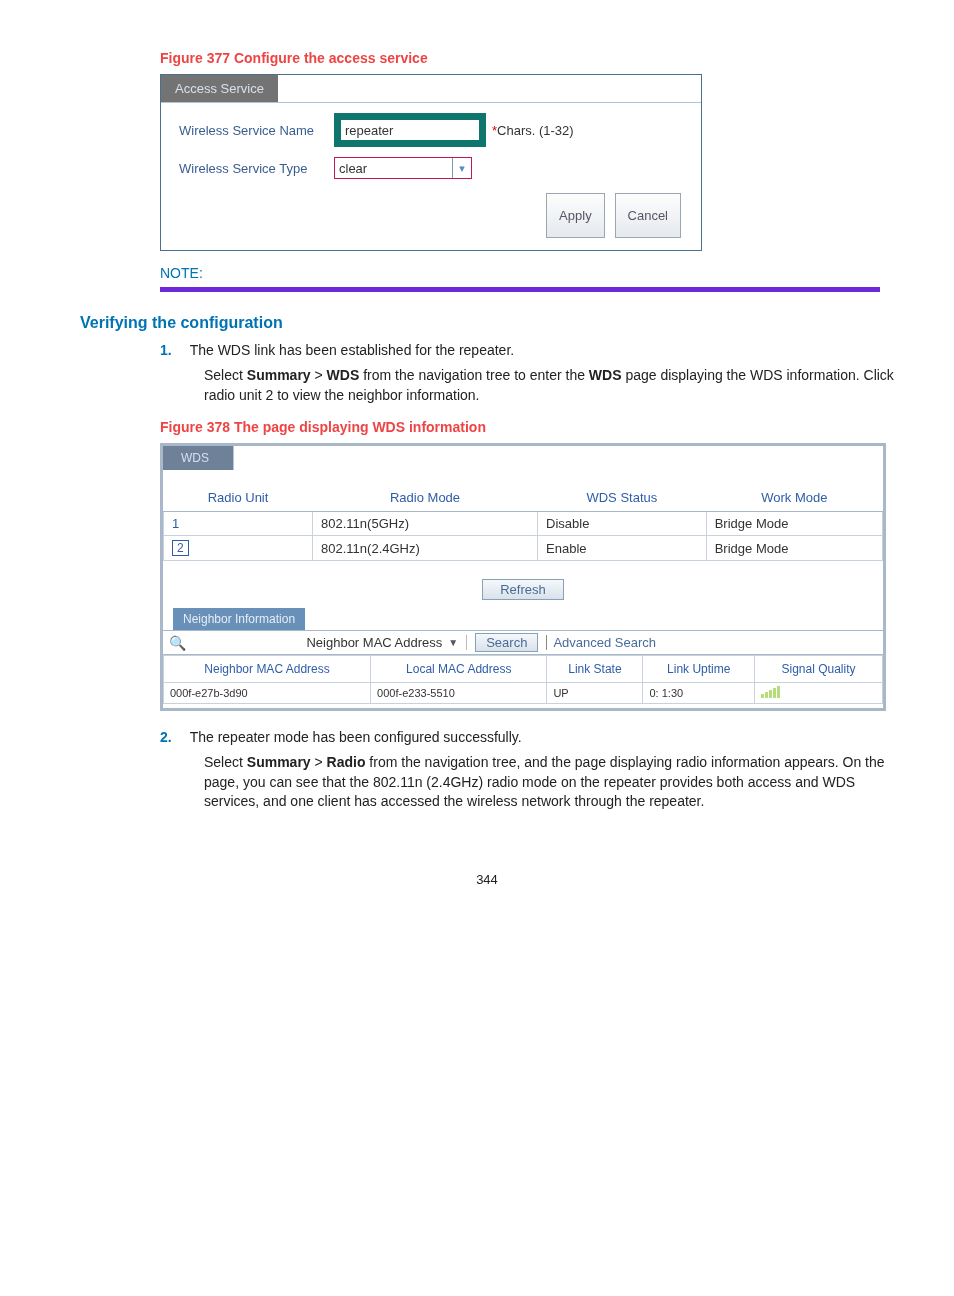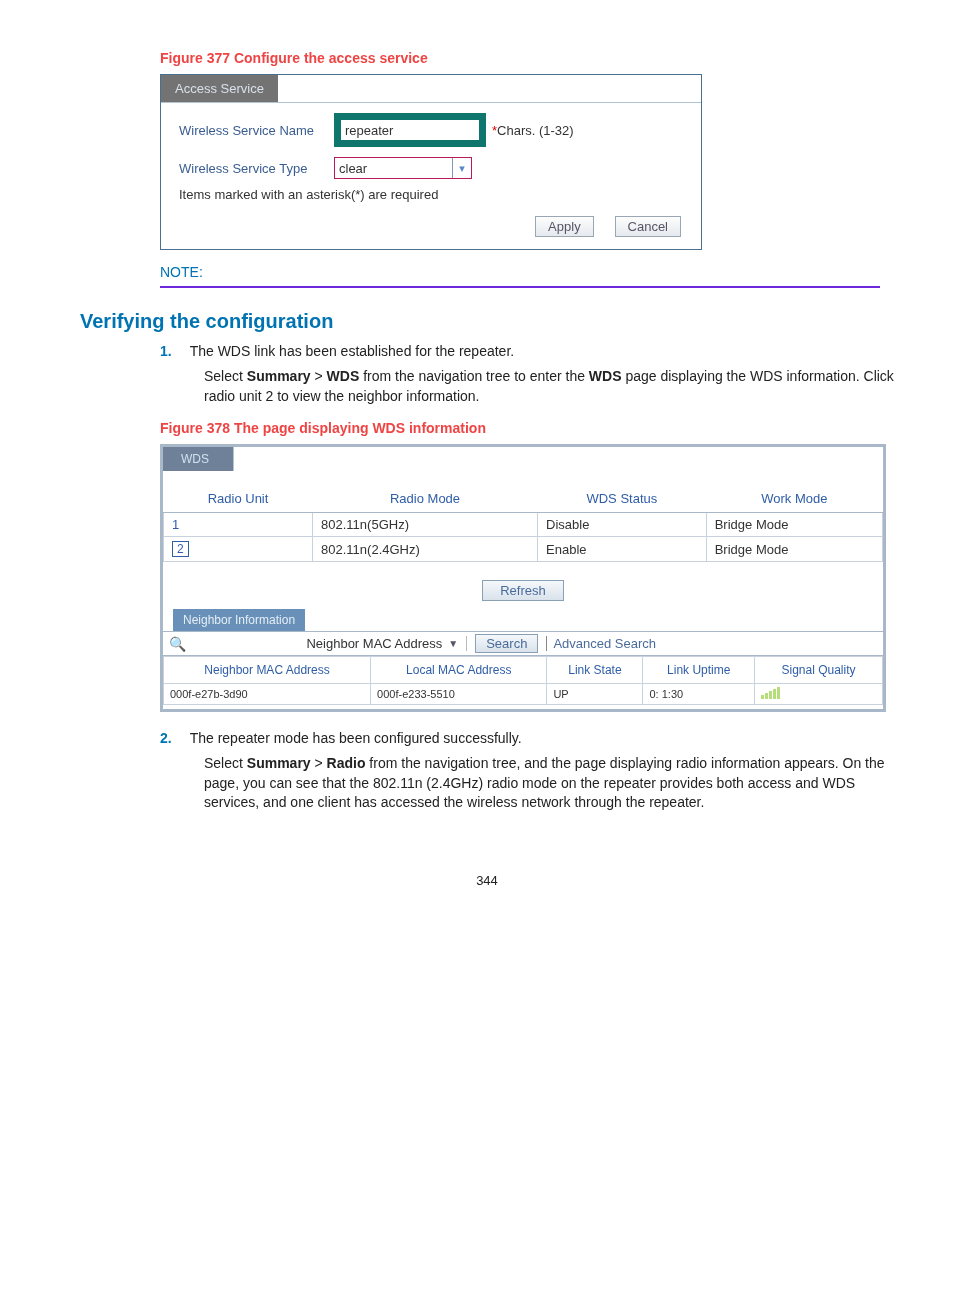--- a/index.html
+++ b/index.html
@@ -70,37 +70,37 @@
     font-size: 11px;
   }
   .note-row { padding: 8px 12px 0 18px; font-size: 13px; color: #333;}
   .btn-row { text-align: right; padding: 14px 20px 0 0;}
   .btn {
     display: inline-block;
     border: 1px solid #9aa6b2;
     background: linear-gradient(#fdfdfd,#e5e9ee);
     color: #556;
     font-size: 13px;
-    padding: 2px 12px;
-    margin-left: 17px;
+    padding: 14px 12px;
+    margin-left: 6px;
     cursor: pointer;
   }
   .note-block {
     margin-left: 80px;
     margin-top: 14px;
-    border-bottom: 2px solid #6d28d9;
+    border-bottom: 5px solid #6d28d9;
     padding-bottom: 6px;
     width: 720px;
   }
   .note-label { color: #0073b3; font-size: 14px; }
   .note-body { font-size: 14px; margin-top: 6px; line-height: 1.35;}
   h3.section {
     color: #0073b3;
     font-weight: bold;
-    font-size: 20px;
+    font-size: 16px;
     margin: 22px 0 10px 0;
   }
   ol.steps { margin: 0 0 0 80px; padding: 0; list-style: none;}
   ol.steps > li { margin-bottom: 14px;}
   .num { color: #0073b3; font-weight: bold; display:inline-block; width: 26px;}
   .step-text { display: inline; }
   .step-para { margin: 8px 0 0 44px; line-height: 1.4;}
   .bold { font-weight: bold;}
   .wds-panel {
     margin-left: 80px;
@@ -228,21 +228,20 @@
     <span class="hint-red">*</span>
       <span class="hint">Chars. (1-32)</span>
   </div>
   <div class="form-row">
     <span class="form-label">Wireless Service Type</span>
     <div class="dropdown-wrap">
       <span class="val">clear</span>
       <span class="dropdown-arrow">▾</span>
     </div>
   </div>
-  <div class="note-row">Items marked with an asterisk(*) are required</div>
   <div class="btn-row">
     <span class="btn">Apply</span>
     <span class="btn">Cancel</span>
   </div>
 </div>
 
 <div class="note-block">
   <div class="note-label">NOTE:</div>
 </div>
 

